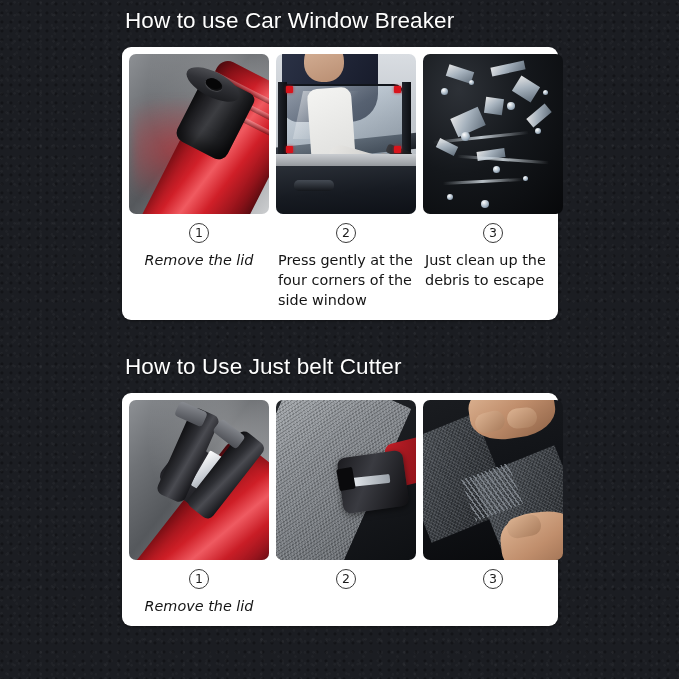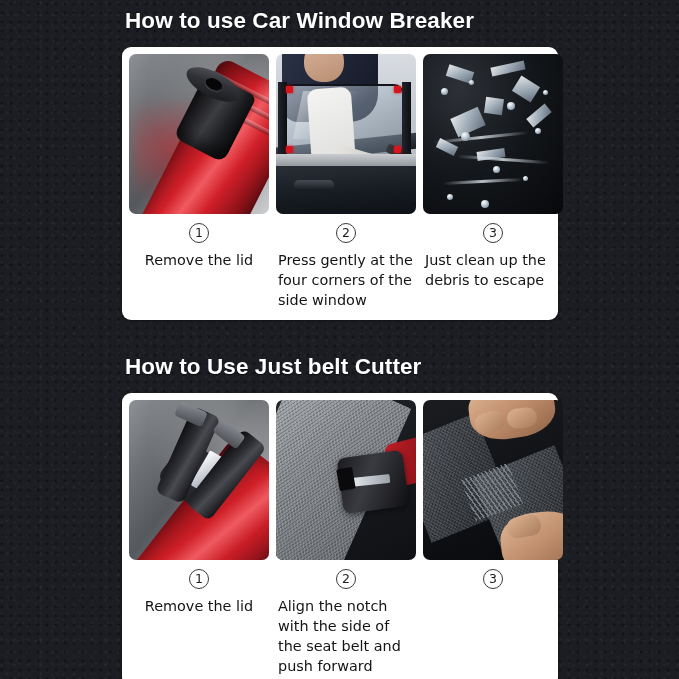--- a/index.html
+++ b/index.html
@@ -30,21 +30,21 @@
   }
 
   
   .section { position: absolute; left: 122px; width: 436px; }
   #section-0 { top: 4px; }
   #section-1 { top: 350px; }
 
   .section-title {
     color: #ffffff;
     font-size: 22.5px;
-    font-weight: bold;
+    font-weight: normal;
     letter-spacing: 0.1px;
     line-height: 34px;
     padding-left: 3px;
     text-shadow: 0 1px 1px rgba(0,0,0,0.55);
     white-space: nowrap;
   }
 
   .card {
     margin-top: 9px;
     background: #ffffff;
@@ -97,21 +97,21 @@
   }
 
   .caption-text {
     margin-top: 7px;
     color: #141414;
     font-size: 14.4px;
     line-height: 20px;
     width: 100%;
     font-family: "DejaVu Sans", sans-serif;
   }
-  .caption-text.center { text-align: center; }
+  .caption-text.center { text-align: center; font-style: italic; }
   .caption-text.left   { text-align: left; padding-left: 2px; }
 
   
 
   
   .bg-studio {
     position: absolute; inset: 0;
     background:
       linear-gradient(128deg, #8d9094 0%, #6f7276 22%, #55585c 46%,
                       #77797d 66%, #a9abae 84%, #cdcfd1 100%);
@@ -571,21 +571,20 @@
 
       </div>
 
       <div class="caption-row">
         <div class="caption-cell">
           <div class="step-badge">1</div>
           <div class="caption-text center">Remove the lid</div>
         </div>
         <div class="caption-cell">
           <div class="step-badge">2</div>
-          <div class="caption-text left">Align the notch with the side of the seat belt and push forward</div>
         </div>
         <div class="caption-cell">
           <div class="step-badge">3</div>
         </div>
       </div>
 
     </div>
   </div>
 
 </div>

